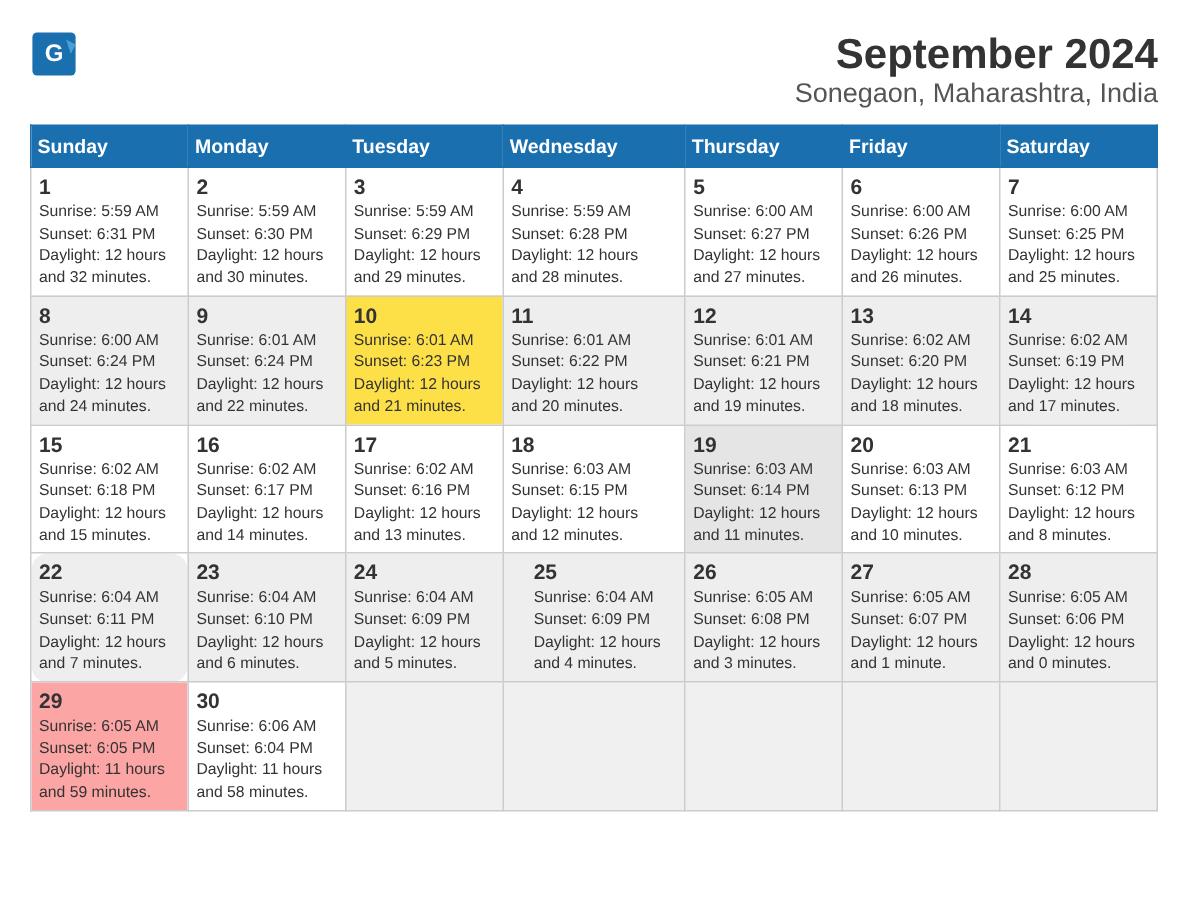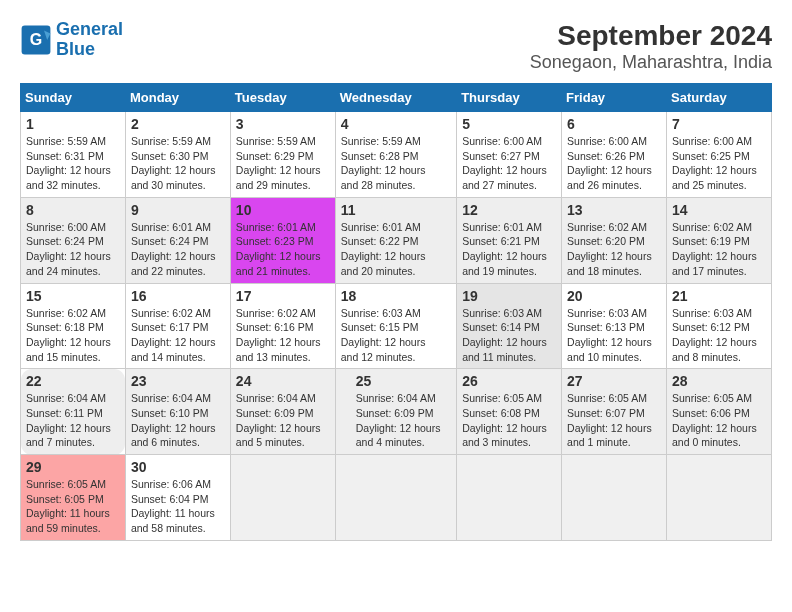--- a/index.html
+++ b/index.html
@@ -89,24 +89,20 @@
 </head>
 <body>
 
 <div class="header-area">
   <div class="logo">
     <svg class="logo-icon" viewBox="0 0 40 40">
       <rect x="2" y="2" width="36" height="36" rx="4" fill="#1a6faf"></rect>
       <text x="20" y="26" text-anchor="middle" font-size="20" font-weight="bold" fill="white" font-family="Arial">G</text>
       <polygon points="30,8 38,12 34,20" fill="#4a9fd4"></polygon>
     </svg>
-    <div class="logo-text">
-      <div><span>General</span></div>
-      <div><span style="color:#1a6faf;">Blue</span></div>
-    </div>
   </div>
   <div class="title-area">
     <div class="main-title">September 2024</div>
     <div class="subtitle">Sonegaon, Maharashtra, India</div>
   </div>
 </div>
 
 <table>
   <thead>
     <tr>
@@ -152,21 +148,21 @@
       </tr>
       <tr>
         <td style="background-color: rgb(238, 238, 238);">
           <span class="day-number">8</span>
           <div class="day-info">Sunrise: 6:00 AM<br>Sunset: 6:24 PM<br>Daylight: 12 hours<br>and 24 minutes.</div>
         </td>
         <td style="background-color: rgb(238, 238, 238);">
           <span class="day-number">9</span>
           <div class="day-info">Sunrise: 6:01 AM<br>Sunset: 6:24 PM<br>Daylight: 12 hours<br>and 22 minutes.</div>
         </td>
-        <td style="background-color: #d946ef;">
+        <td style="background-color: #fde047;">
           <span class="day-number">10</span>
           <div class="day-info">Sunrise: 6:01 AM<br>Sunset: 6:23 PM<br>Daylight: 12 hours<br>and 21 minutes.</div>
         </td>
         <td style="background-color: rgb(238, 238, 238);">
           <span class="day-number">11</span>
           <div class="day-info">Sunrise: 6:01 AM<br>Sunset: 6:22 PM<br>Daylight: 12 hours<br>and 20 minutes.</div>
         </td>
         <td style="background-color: rgb(238, 238, 238);">
           <span class="day-number">12</span>
           <div class="day-info">Sunrise: 6:01 AM<br>Sunset: 6:21 PM<br>Daylight: 12 hours<br>and 19 minutes.</div>

